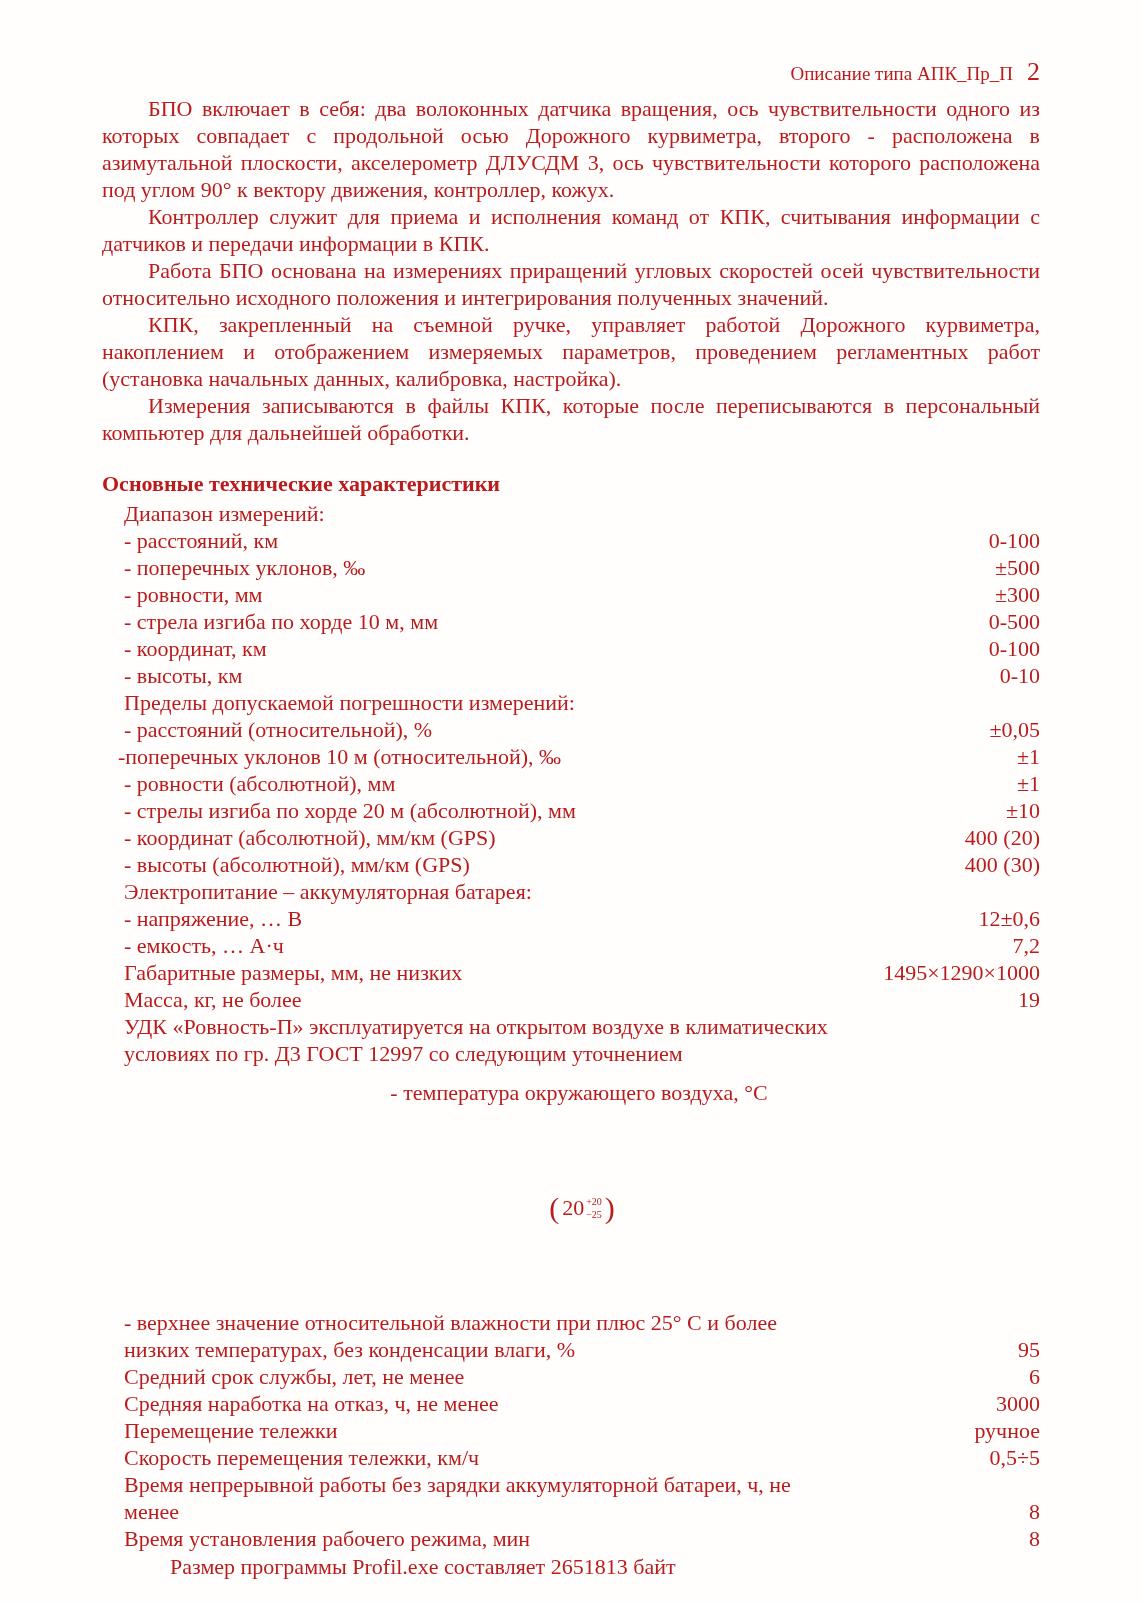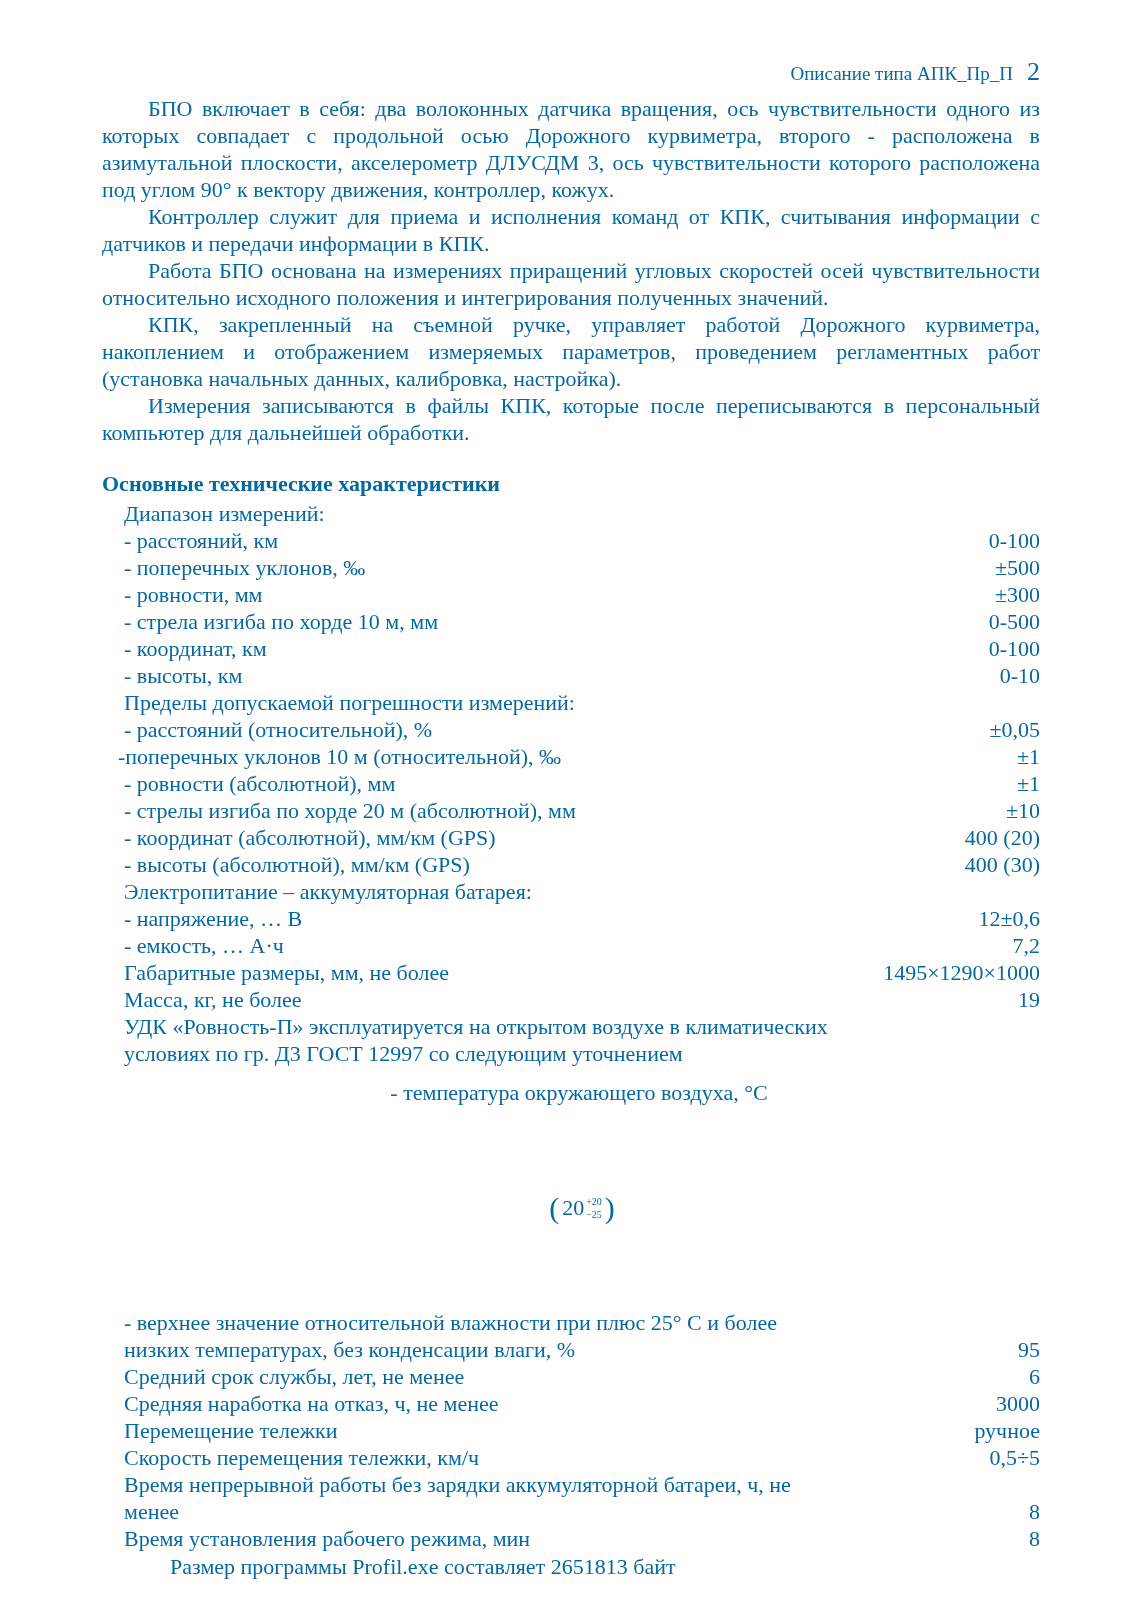--- a/index.html
+++ b/index.html
@@ -6,21 +6,21 @@
     margin: 0;
     padding: 0;
     background: #ffffff;
   }
   .page {
     position: relative;
     width: 1142px;
     height: 1603px;
     box-sizing: border-box;
     background: #fffefd;
-    color: #0369a1;
+    color: #b91c1c;
     font-family: "Liberation Serif", "DejaVu Serif", serif;
     font-size: 22px;
     line-height: 27px;
     padding: 58px 102px 0 102px;
     overflow: hidden;
   }
   .header-line {
     text-align: right;
     font-size: 19px;
     margin-bottom: 8px;
@@ -174,21 +174,21 @@
     </div>
     <div class="spec-row">
       <div class="spec-label">- напряжение, … В</div>
       <div class="spec-value">12±0,6</div>
     </div>
     <div class="spec-row">
       <div class="spec-label">- емкость, … А·ч</div>
       <div class="spec-value">7,2</div>
     </div>
     <div class="spec-row">
-      <div class="spec-label">Габаритные размеры, мм, не более</div>
+      <div class="spec-label">Габаритные размеры, мм, не низких</div>
       <div class="spec-value">1495×1290×1000</div>
     </div>
     <div class="spec-row">
       <div class="spec-label">Масса, кг, не более</div>
       <div class="spec-value">19</div>
     </div>
     <div class="spec-row">
       <div class="spec-label">УДК «Ровность-П» эксплуатируется на открытом воздухе в климатических условиях по гр. Д3 ГОСТ 12997 со следующим уточнением</div>
       <div class="spec-value"></div>
     </div>

